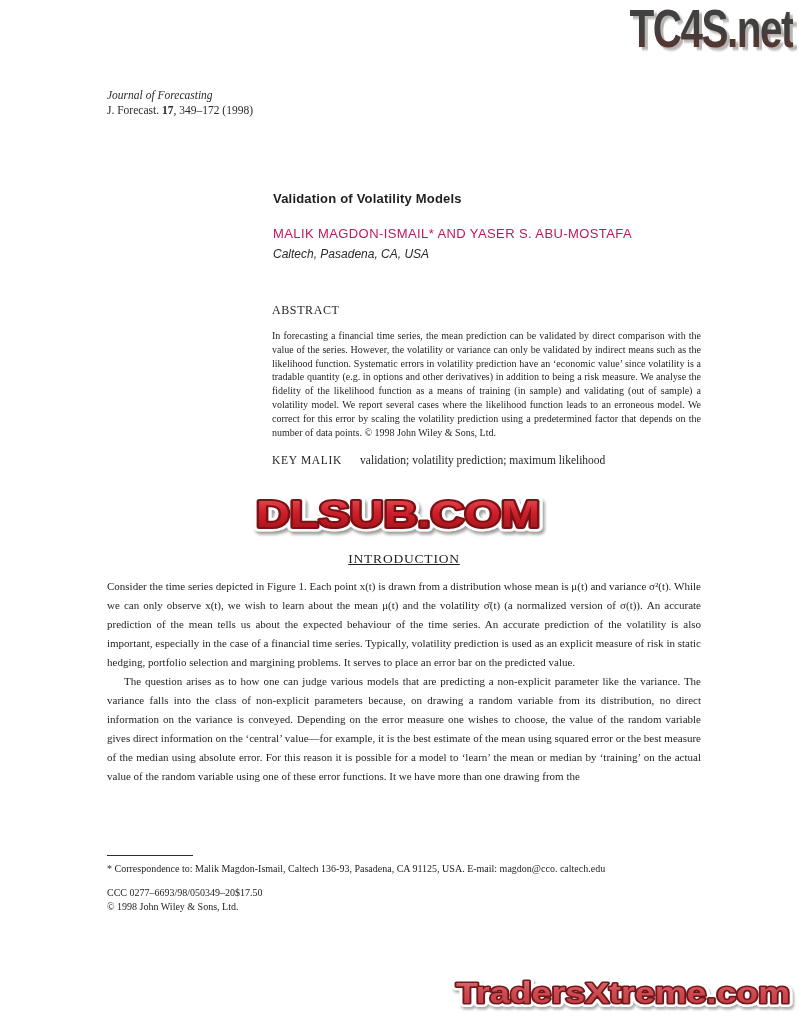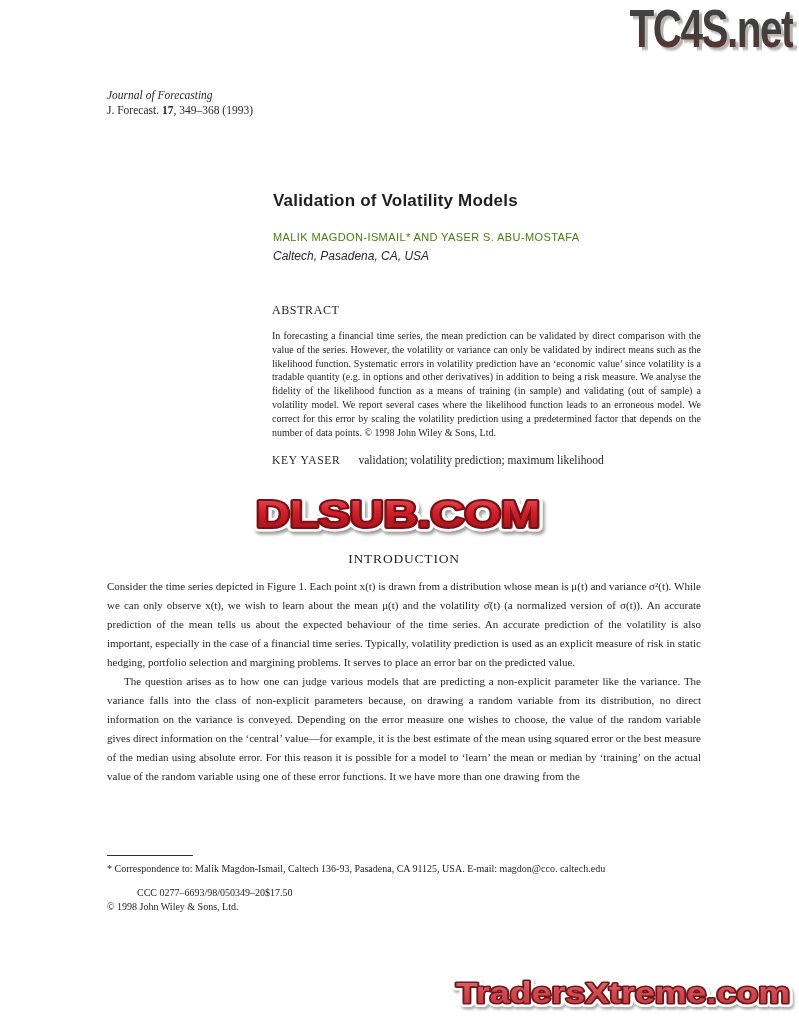--- a/index.html
+++ b/index.html
@@ -60,29 +60,29 @@
   .title-block {
     position: absolute;
     left: 273px;
     top: 191px;
     width: 430px;
     font-family: "Liberation Sans", sans-serif;
     color: #1e1e1e;
   }
   .article-title {
     margin: 0;
-    font-size: 17px;
+    font-size: 13px;
     font-weight: bold;
     letter-spacing: 0.2px;
   }
   .article-authors {
     margin-top: 20px;
-    font-size: 11px;
+    font-size: 13px;
     letter-spacing: 0.4px;
-    color: #4d7c0f;
+    color: #be185d;
   }
   .article-affiliation {
     margin-top: 6px;
     font-size: 12px;
     font-style: italic;
     color: #2a2a2a;
   }
 
   
   .abstract-block {
@@ -120,20 +120,21 @@
   
   .intro-heading {
     position: absolute;
     left: 107px;
     top: 551px;
     width: 594px;
     text-align: center;
     font-size: 13.5px;
     letter-spacing: 0.8px;
     color: #1f1f1f;
+    text-decoration: underline;
   }
   .body-text {
     position: absolute;
     left: 107px;
     top: 577px;
     width: 594px;
     font-size: 11px;
     line-height: 19px;
     text-align: justify;
     color: #1f1f1f;
@@ -151,58 +152,58 @@
     line-height: 13.5px;
     color: #242424;
   }
   .fn-rule {
     width: 86px;
     height: 0;
     border-top: 1.3px solid #2e2e2e;
     margin-bottom: 6px;
   }
   .fn-corr { text-align: justify; }
-  .fn-ccc { margin-top: 10px; margin-left: 30px; }
+  .fn-ccc { margin-top: 10px; }
   .fn-copy { margin-top: 1px; }
 
   
   .wm-traders {
     position: absolute;
     left: 448px;
     top: 972px;
   }
 
   svg text { font-family: "Liberation Sans", sans-serif; font-weight: bold; }
 </style>
 </head>
 <body>
 
 <div class="page">
 
   <div class="journal">
     <div class="j1">Journal of Forecasting</div>
-    <div class="j2"><span class="jit">J. Forecast. </span><span class="jvol">17</span><span class="jsuf">, 349–368 (1993)</span></div>
+    <div class="j2"><span class="jit">J. Forecast. </span><span class="jvol">17</span><span class="jsuf">, 349–172 (1998)</span></div>
   </div>
 
   <div class="wm-tc4s">
     <span class="tc-shadow">TC4S.net</span>
     <span class="tc-front">TC4S.net</span>
   </div>
 
   <div class="title-block">
     <h1 class="article-title">Validation of Volatility Models</h1>
     <div class="article-authors">MALIK MAGDON-ISMAIL* AND YASER S. ABU-MOSTAFA</div>
     <div class="article-affiliation">Caltech, Pasadena, CA, USA</div>
   </div>
 
   <div class="abstract-block">
     <div class="abstract-heading">ABSTRACT</div>
     <div class="abstract-text">In forecasting a financial time series, the mean prediction can be validated by direct comparison with the value of the series. However, the volatility or variance can only be validated by indirect means such as the likelihood function. Systematic errors in volatility prediction have an ‘economic value’ since volatility is a tradable quantity (e.g. in options and other derivatives) in addition to being a risk measure. We analyse the fidelity of the likelihood function as a means of training (in sample) and validating (out of sample) a volatility model. We report several cases where the likelihood function leads to an erroneous model. We correct for this error by scaling the volatility prediction using a predetermined factor that depends on the number of data points. © 1998 John Wiley &amp; Sons, Ltd.</div>
     <div class="kw-row">
-      <span class="kw-label">KEY YASER</span><span class="kw-text">validation; volatility prediction; maximum likelihood</span>
+      <span class="kw-label">KEY MALIK</span><span class="kw-text">validation; volatility prediction; maximum likelihood</span>
     </div>
   </div>
 
   <svg class="wm-dlsub" width="300" height="54" viewBox="0 0 300 54">
     <defs>
       <linearGradient id="dlg" x1="0" y1="0" x2="0" y2="1">
         <stop offset="0" stop-color="#ea565e"></stop>
         <stop offset="0.45" stop-color="#cf1f2a"></stop>
         <stop offset="1" stop-color="#9c1016"></stop>
       </linearGradient>

